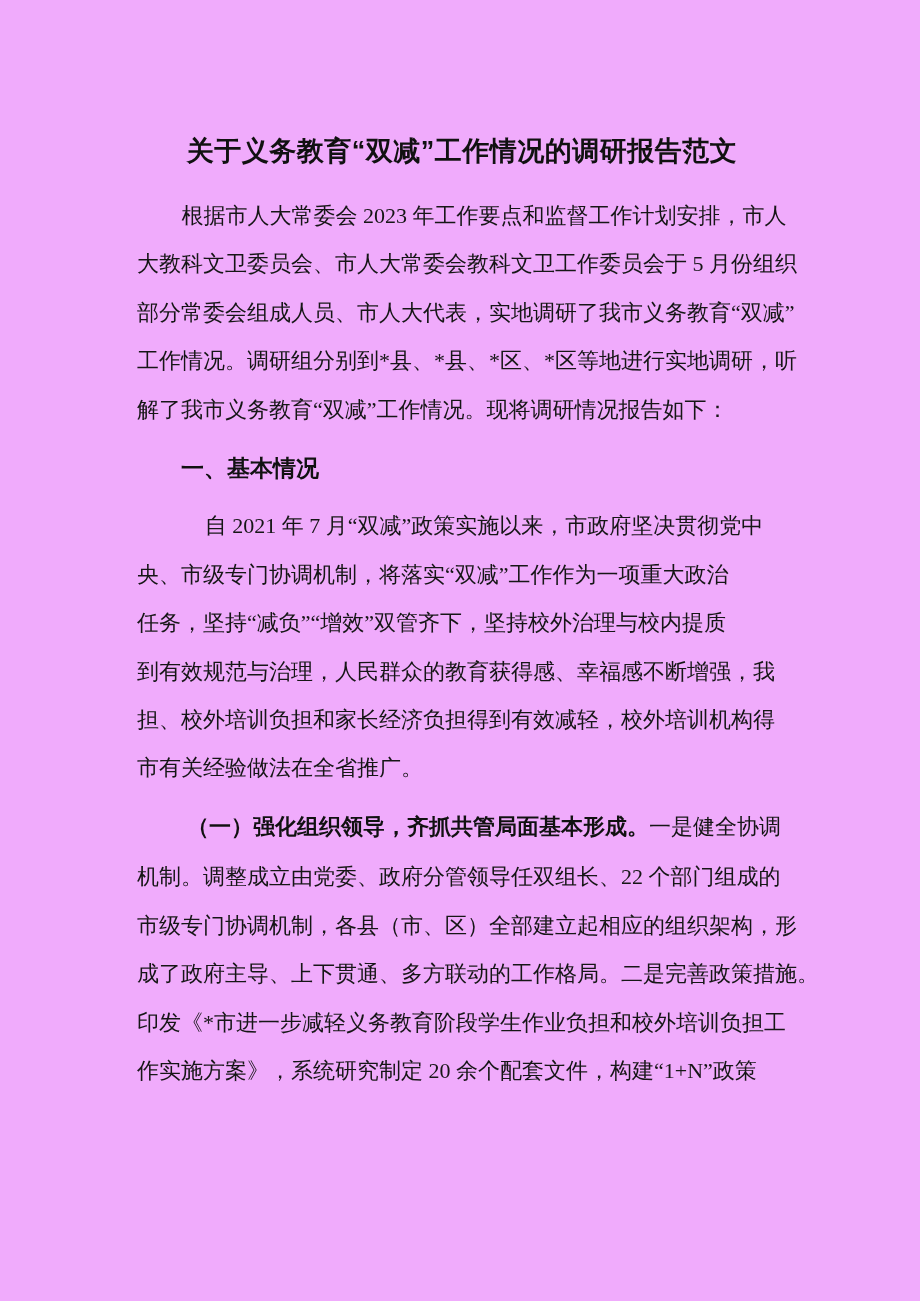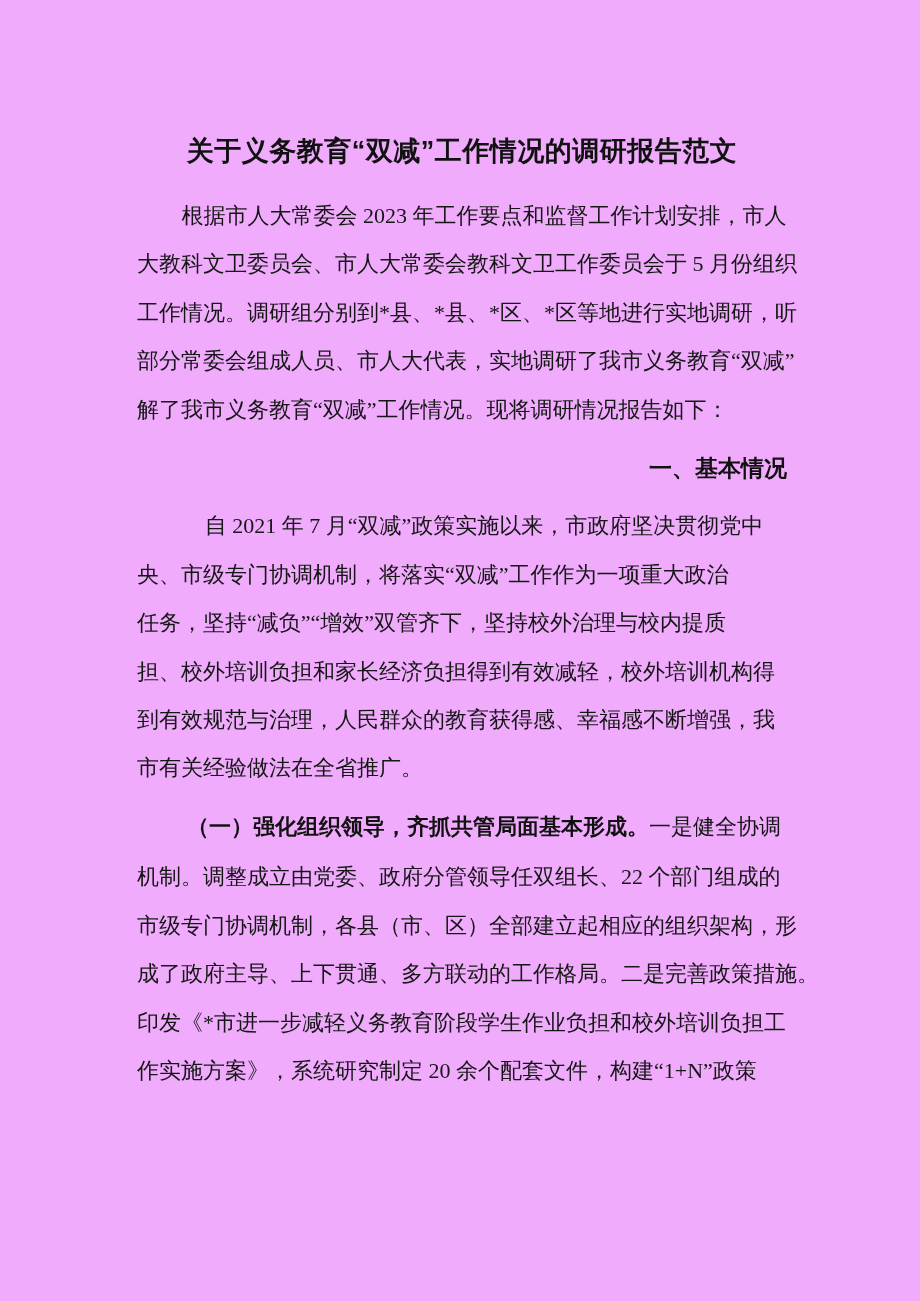--- a/index.html
+++ b/index.html
@@ -53,53 +53,52 @@
     text-align: center;
   }
   .sec-heading {
     font-family: "Liberation Sans", "DejaVu Sans", sans-serif;
     font-weight: 700;
     font-size: 23px;
     line-height: 48.4px;
     color: #111111;
     padding-left: 44px;
     white-space: nowrap;
-    text-align: right;
   }
   .bold-lead {
     font-family: Liberation Mono, monospace;
     font-weight: 700;
     font-size: 22px;
     color: #111111;
   }
 </style>
 </head>
 <body>
 
 <div class="page">
   <div class="content">
 
     <div class="doc-title">关于义务教育“双减”工作情况的调研报告范文</div>
 
     <div class="para first">
       <div class="line indent">根据市人大常委会 2023 年工作要点和监督工作计划安排，市人</div>
       <div class="line">大教科文卫委员会、市人大常委会教科文卫工作委员会于 5 月份组织</div>
+      <div class="line">部分常委会组成人员、市人大代表，实地调研了我市义务教育“双减”</div>
       <div class="line">工作情况。调研组分别到*县、*县、*区、*区等地进行实地调研，听</div>
-      <div class="line">部分常委会组成人员、市人大代表，实地调研了我市义务教育“双减”</div>
       <div class="line">解了我市义务教育“双减”工作情况。现将调研情况报告如下：</div>
     </div>
 
     <div class="sec-heading block-gap">一、基本情况</div>
 
     <div class="para block-gap">
       <div class="line indent">自 2021 年 7 月“双减”政策实施以来，市政府坚决贯彻党中</div>
       <div class="line">央、市级专门协调机制，将落实“双减”工作作为一项重大政治</div>
       <div class="line">任务，坚持“减负”“增效”双管齐下，坚持校外治理与校内提质</div>
+      <div class="line">到有效规范与治理，人民群众的教育获得感、幸福感不断增强，我</div>
       <div class="line">担、校外培训负担和家长经济负担得到有效减轻，校外培训机构得</div>
-      <div class="line">到有效规范与治理，人民群众的教育获得感、幸福感不断增强，我</div>
       <div class="line">市有关经验做法在全省推广。</div>
     </div>
 
     <div class="para block-gap">
       <div class="line indent">
         <span class="bold-lead">（一）强化组织领导，齐抓共管局面基本形成。</span><span>一是健全协调</span>
       </div>
       <div class="line">机制。调整成立由党委、政府分管领导任双组长、22 个部门组成的</div>
       <div class="line">市级专门协调机制，各县（市、区）全部建立起相应的组织架构，形</div>
       <div class="line">成了政府主导、上下贯通、多方联动的工作格局。二是完善政策措施。</div>

